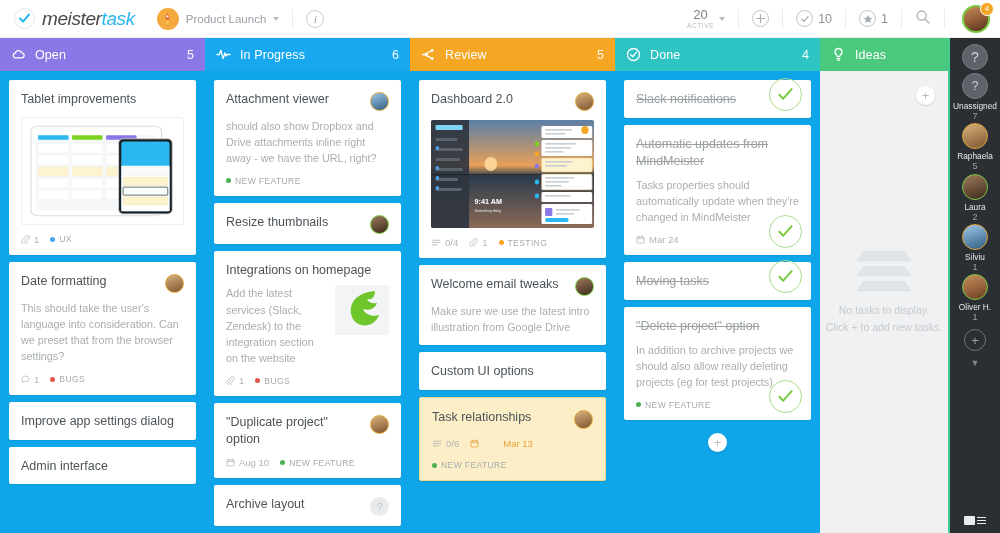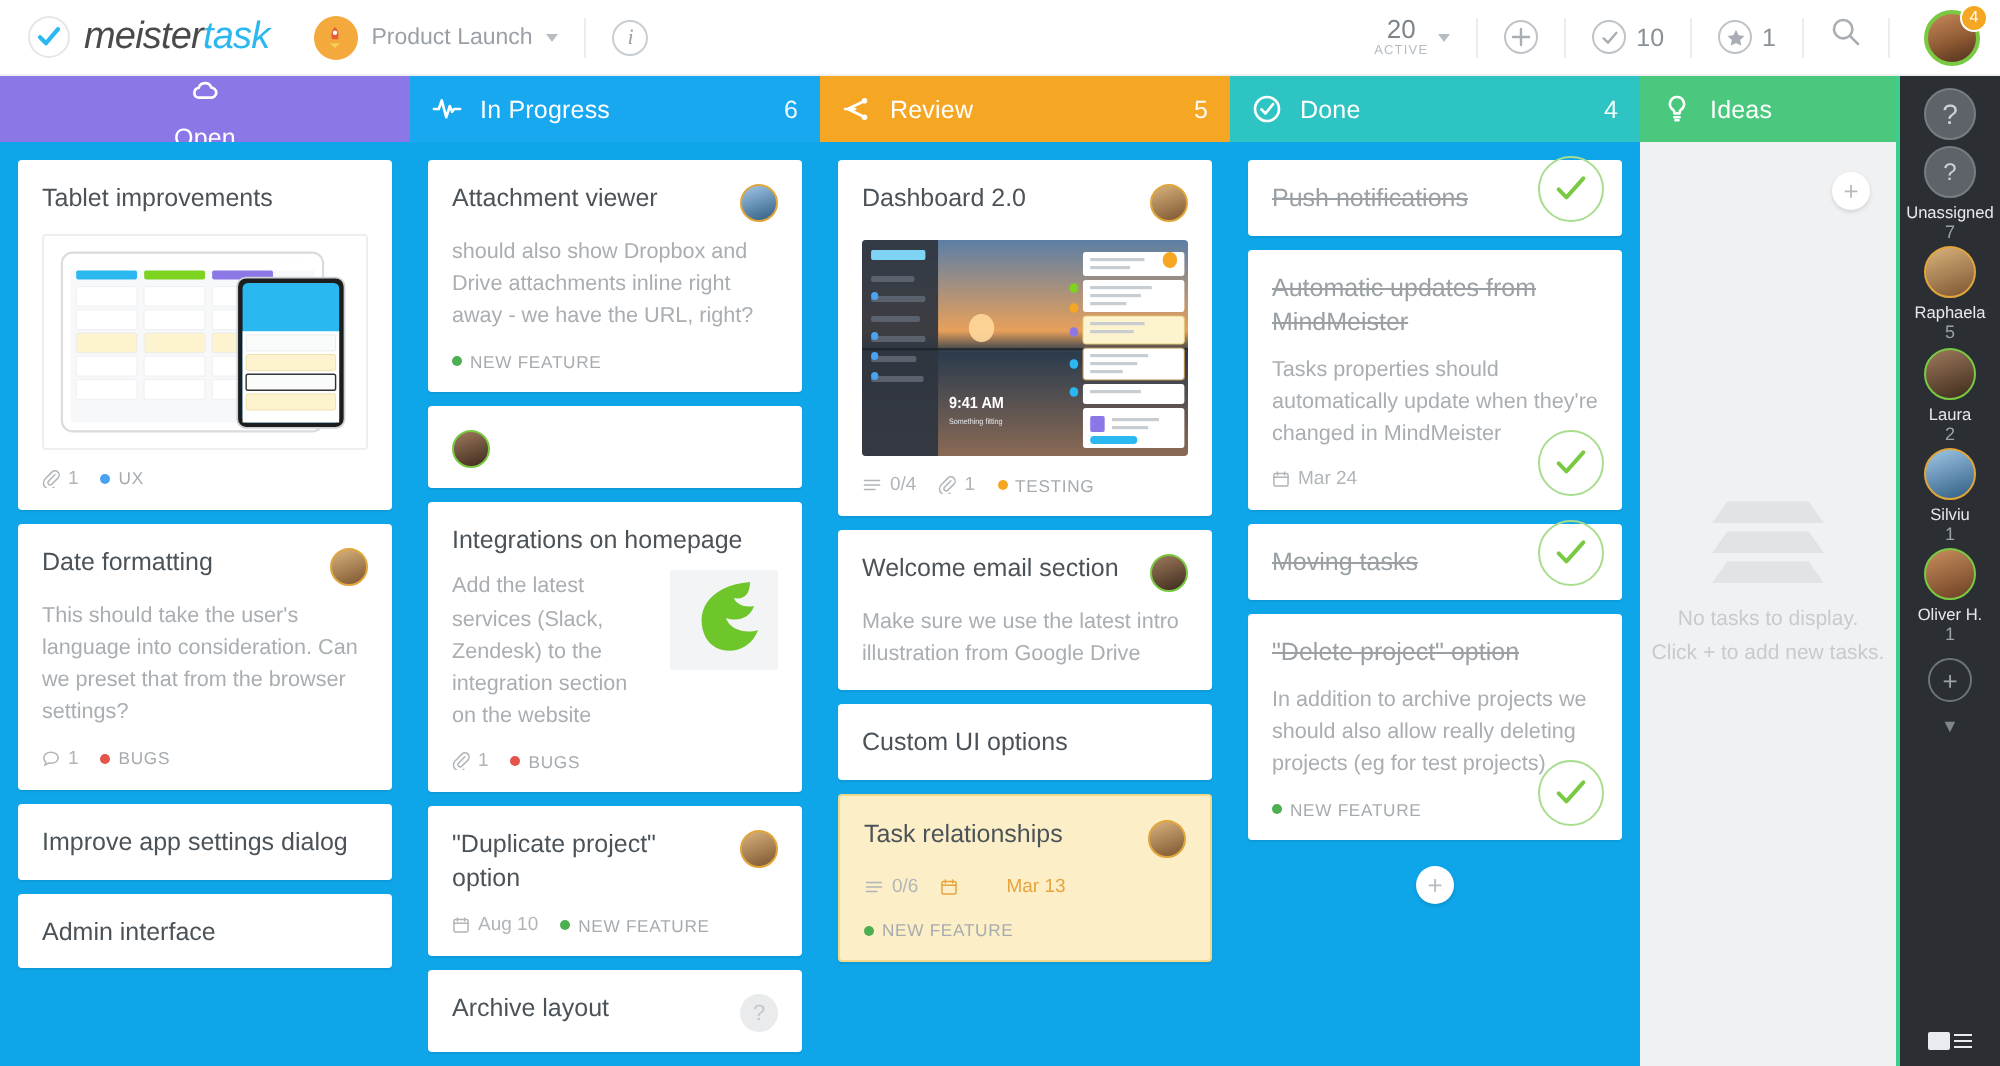--- a/index.html
+++ b/index.html
@@ -229,21 +229,21 @@
 
     <div class="vdiv"></div>
     <div class="avatar-wrap">
       <div class="avatar-img"></div>
       <div class="avatar-badge">4</div>
     </div>
   </div>
 
   <div class="board">
     <div class="col" id="c0" style="flex:0 0 205px">
-        <div class="col-head" style="background: rgb(139, 120, 230); flex-direction: column;">
+        <div class="col-head" style="background: rgb(139, 120, 230);">
           <span style="display:flex">
             <svg width="15" height="15" viewBox="0 0 16 16">
               <path d="M4.3 11.5h7a2.6 2.6 0 0 0 .2-5.2A3.6 3.6 0 0 0 4.6 6.4a2.6 2.6 0 0 0-.3 5.1z" stroke="#fff" stroke-width="1.4" fill="none" stroke-linecap="round" stroke-linejoin="round"></path>
             </svg>
           </span>
     <span class="col-title">Open</span>
     <span class="col-count">5</span>
         </div>
         <div class="col-body">
           <div class="card">
@@ -347,20 +347,21 @@
             <div class="card-desc">should also show Dropbox and Drive attachments inline right away - we have the URL, right?</div>
             <div class="card-meta">
               <span class="tag">
             <span class="dot" style="background:#4caf50"></span>
             <span>NEW FEATURE</span>
               </span>
             </div>
           </div>
           <div class="card">
             <div class="card-top">
+        <span class="card-title">Resize thumbnails</span>
               <span class="card-av" style="background:linear-gradient(160deg,#9e7a5c,#3d2a1c);border-color:#7ac943"></span>
             </div>
           </div>
           <div class="card">
             <div class="card-top">
         <span class="card-title">Integrations on homepage</span>
             </div>
             <div style="display:flex;gap:9px;align-items:flex-start;margin-top:7px">
         <span class="card-desc" style="margin-top:0;flex:1">Add the latest services (Slack, Zendesk) to the integration section on the website</span>
         <span class="thumb-small"><svg width="100%" height="100%" viewBox="0 0 54 50" preserveAspectRatio="xMidYMid meet">
@@ -512,21 +513,21 @@
             <span>1</span>
               </span>
               <span class="tag">
             <span class="dot" style="background:#f5a623"></span>
             <span>TESTING</span>
               </span>
             </div>
           </div>
           <div class="card">
             <div class="card-top">
-        <span class="card-title">Welcome email section</span>
+        <span class="card-title">Welcome email tweaks</span>
               <span class="card-av" style="background:linear-gradient(160deg,#9e7a5c,#3d2a1c);border-color:#7ac943"></span>
             </div>
             <div class="card-desc">Make sure we use the latest intro illustration from Google Drive</div>
           </div>
           <div class="card">
             <div class="card-top">
         <span class="card-title">Custom UI options</span>
             </div>
           </div>
           <div class="card accent">
@@ -567,21 +568,21 @@
               <circle cx="8" cy="8" r="6.4" stroke="#fff" stroke-width="1.4" fill="none" stroke-linecap="round" stroke-linejoin="round"></circle>
               <path d="M5 8.2 7.2 10.4 11.2 5.4" stroke="#fff" stroke-width="1.4" fill="none" stroke-linecap="round" stroke-linejoin="round"></path>
             </svg>
           </span>
     <span class="col-title">Done</span>
     <span class="col-count">4</span>
         </div>
         <div class="col-body">
           <div class="card done">
             <div class="card-top">
-        <span class="card-title">Push notifications</span>
+        <span class="card-title">Slack notifications</span>
             </div>
             <span class="done-check">
       <svg width="19" height="19" viewBox="0 0 20 20">
                 <path d="M3.5 10.2 L7.6 14.4 L16.5 4.4" stroke="#7ac943" stroke-width="2.1" fill="none" stroke-linecap="round" stroke-linejoin="round"></path>
               </svg>
             </span>
           </div>
           <div class="card done">
             <div class="card-top">
         <span class="card-title">Automatic updates from MindMeister</span>

